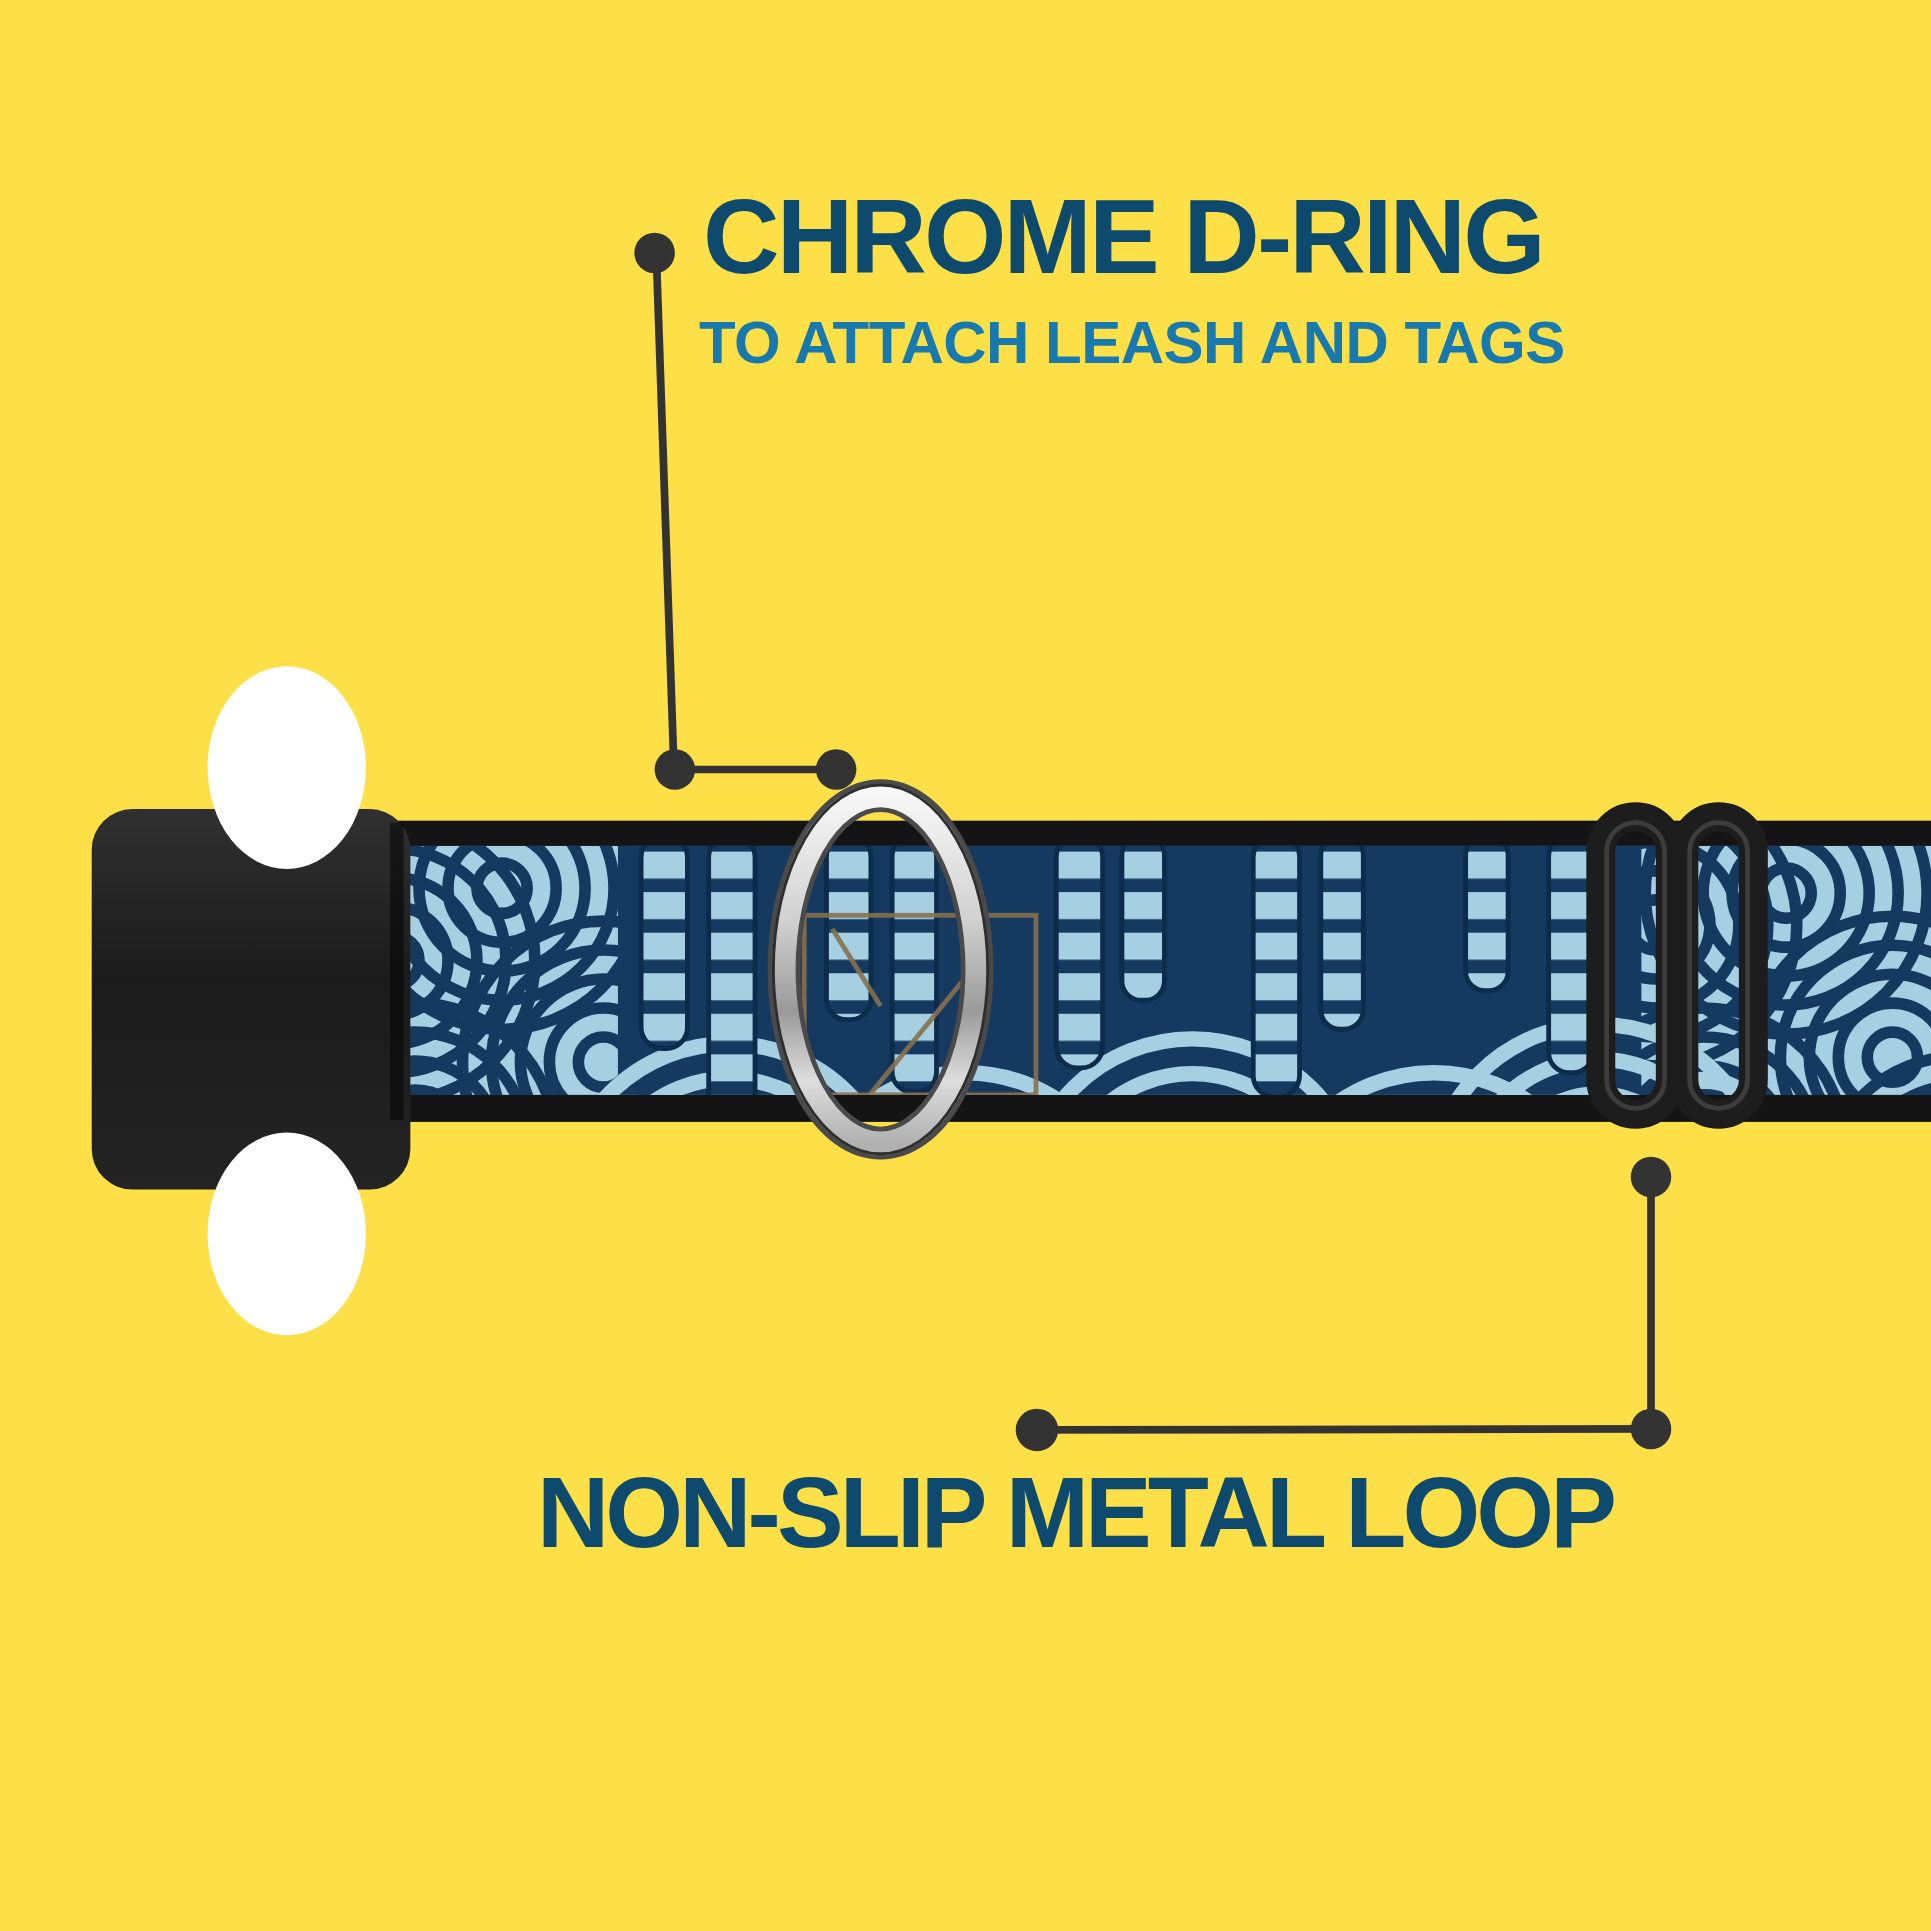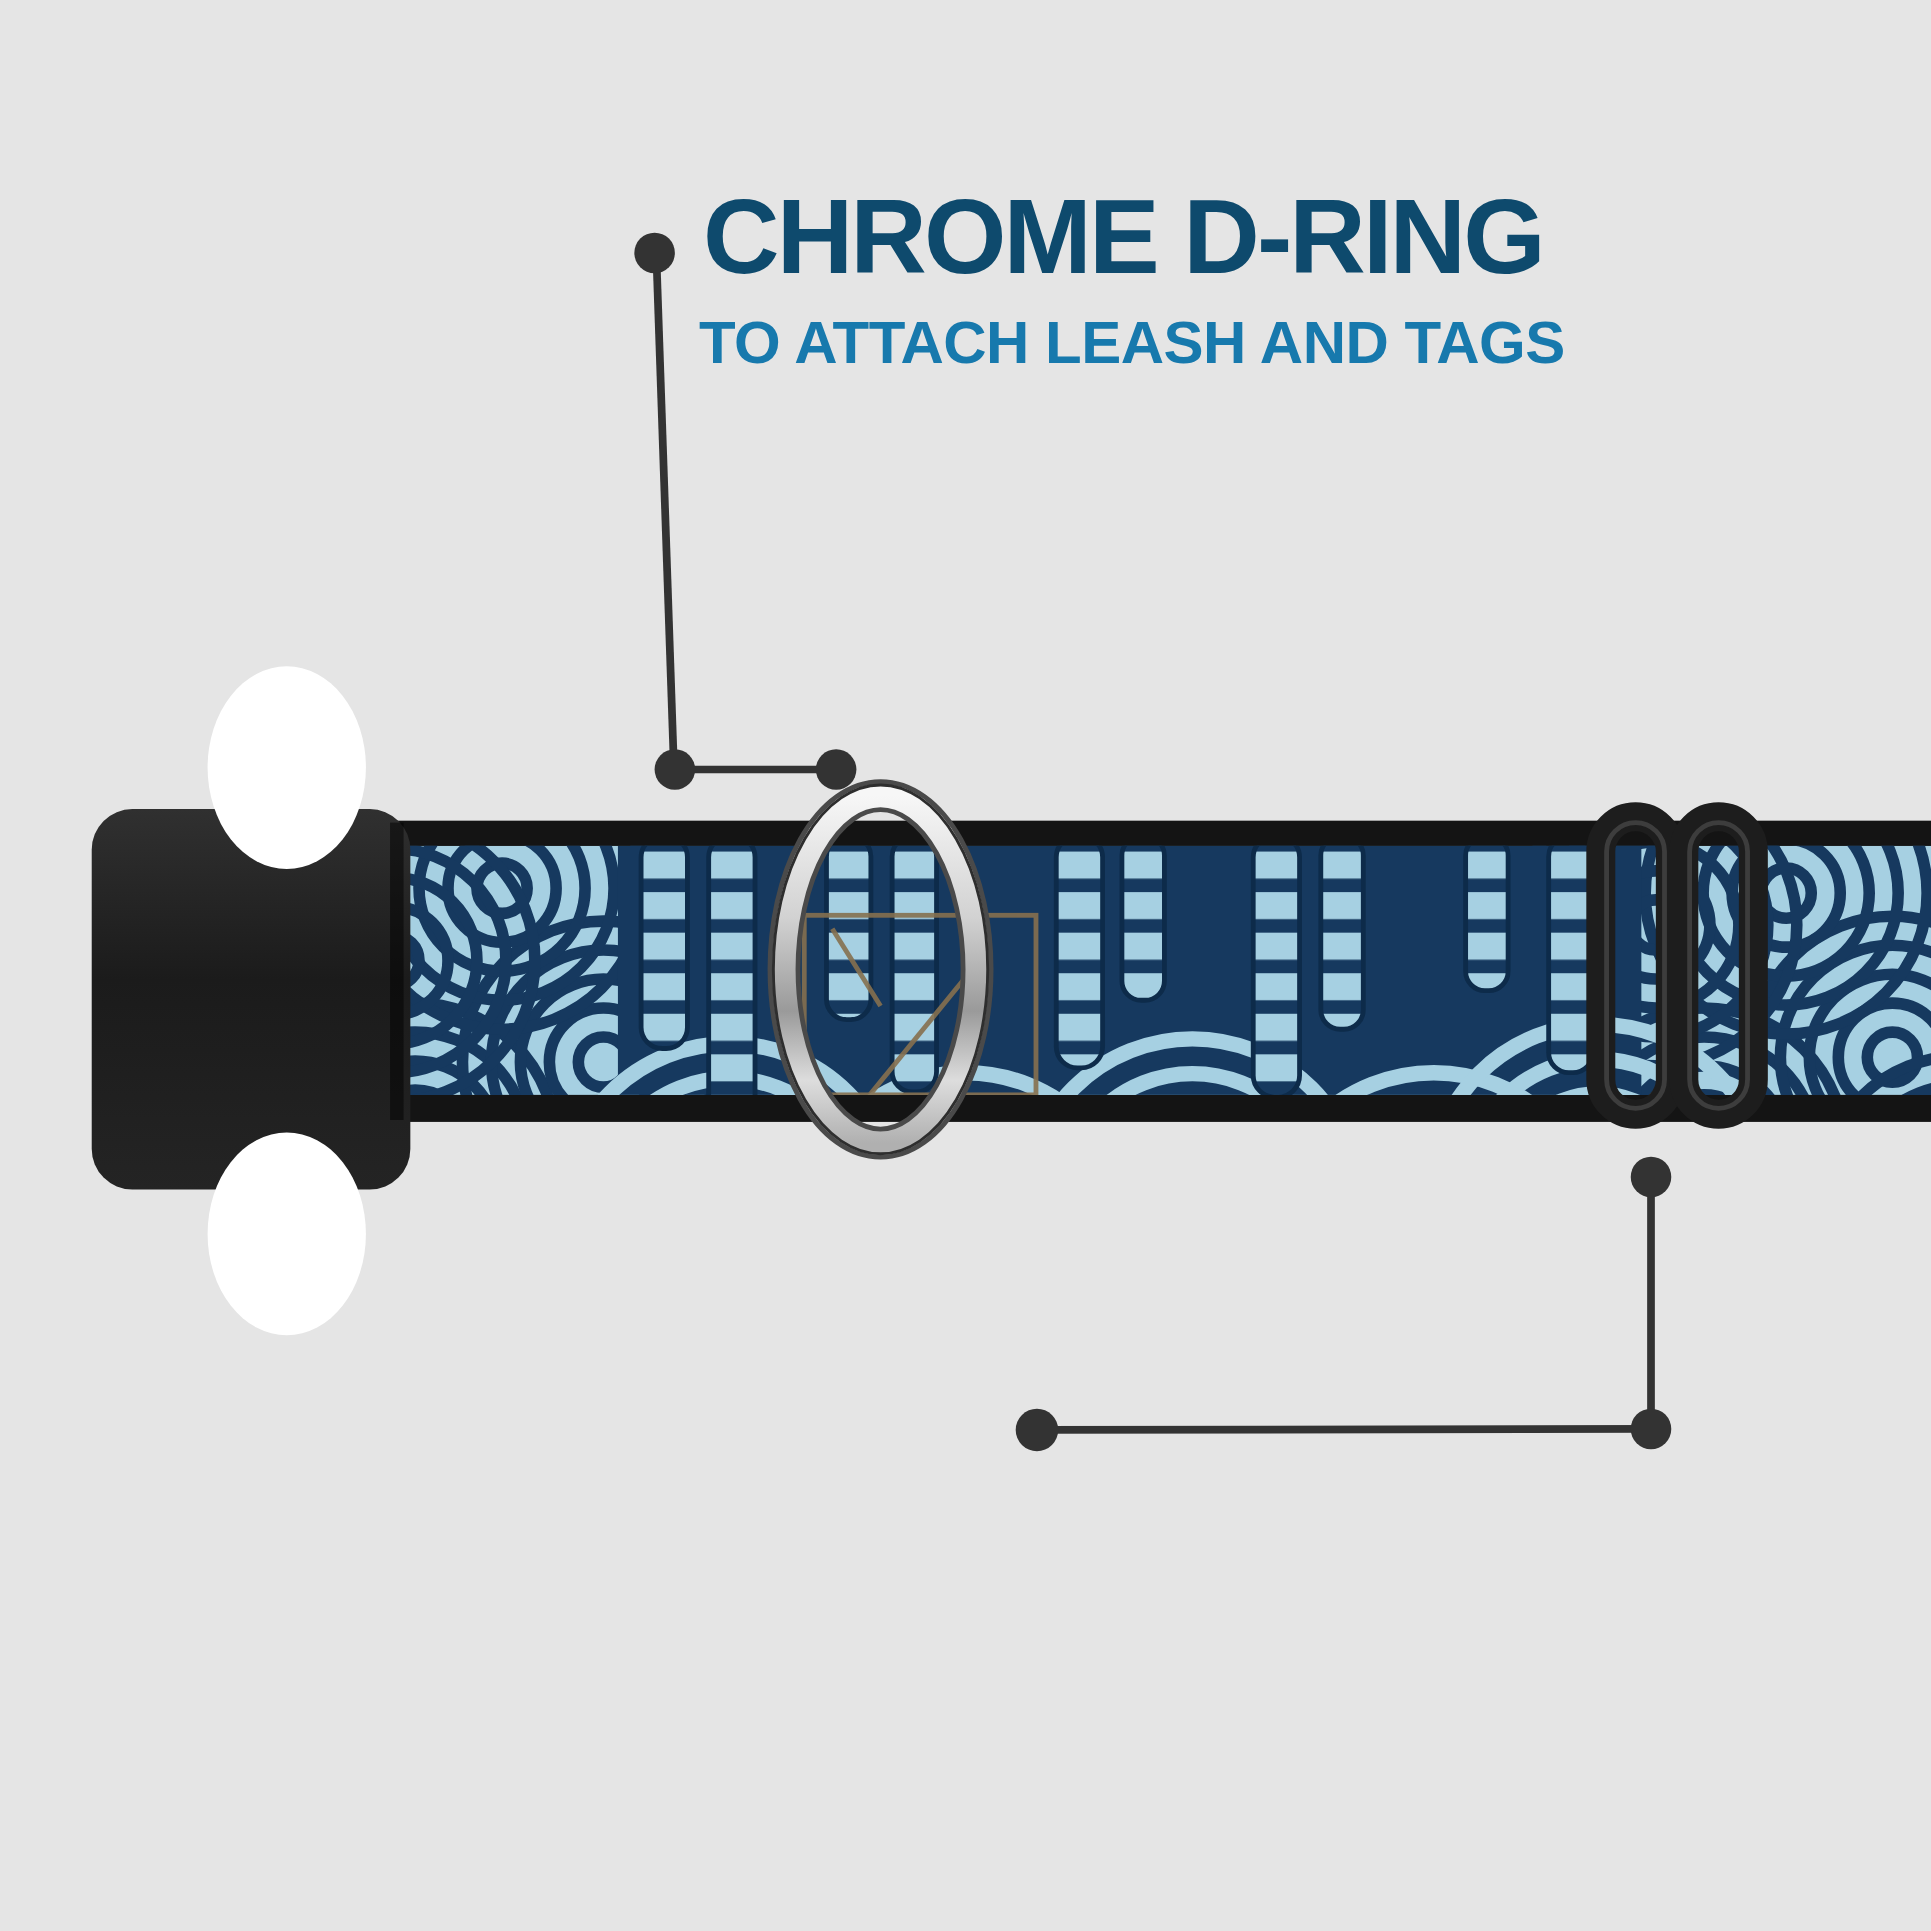--- a/index.html
+++ b/index.html
@@ -1,16 +1,16 @@
 <!DOCTYPE html>
 <html style="--title: #0e4a6d; --subtitle: #1779ad; --line: #333333; --navy: #16395f; --navy-dark: #0d2b4a; --lightblue: #a6d0e2; --strap-edge: #141414; --buckle: #212121; --tan: #86704f;"><head>
 <meta charset="utf-8">
 <style>
   html,body{margin:0;padding:0;background:#fff;}
-  .page{position:relative;width:1931px;height:1931px;background:#e5e5e5;overflow:hidden;
+  .page{position:relative;width:1931px;height:1931px;background:#fde047;overflow:hidden;
         font-family:"Liberation Sans",sans-serif;}
   .art{position:absolute;left:0;top:0;width:1931px;height:1931px;}
   .callout-title{position:absolute;font-weight:bold;line-height:1;white-space:nowrap;
         color:var(--title,#0e4a6d);}
   .callout-sub{position:absolute;font-weight:bold;line-height:1;white-space:nowrap;
         color:var(--subtitle,#1779ad);}
   #t1{left:703px;top:183px;font-size:106px;letter-spacing:-2.9px;}
   #s1{left:687px;top:313px;font-size:60px;letter-spacing:-0.5px;margin-left:12px;}
   #t2{left:537px;top:1462px;font-size:100px;letter-spacing:-3.9px;}
   #s2{left:502px;top:1589px;font-size:48px;letter-spacing:-0.5px;}
@@ -137,14 +137,15 @@
       <line x1="1710" y1="1219" x2="1710" y2="1480"></line>
       <line x1="1710" y1="1480" x2="1074" y2="1481"></line>
       <circle cx="1710" cy="1219" r="21" stroke="none"></circle>
       <circle cx="1710" cy="1480" r="21" stroke="none"></circle>
       <circle cx="1074" cy="1481" r="22" stroke="none"></circle>
     </g>
   </svg>
 
   <div id="t1" class="callout-title">CHROME D-RING</div>
   <div id="s1" class="callout-sub">TO ATTACH LEASH AND TAGS</div>
+  <div id="t2" class="callout-title">NON-SLIP METAL LOOP</div>
 </div>
 
 
 </body></html>

